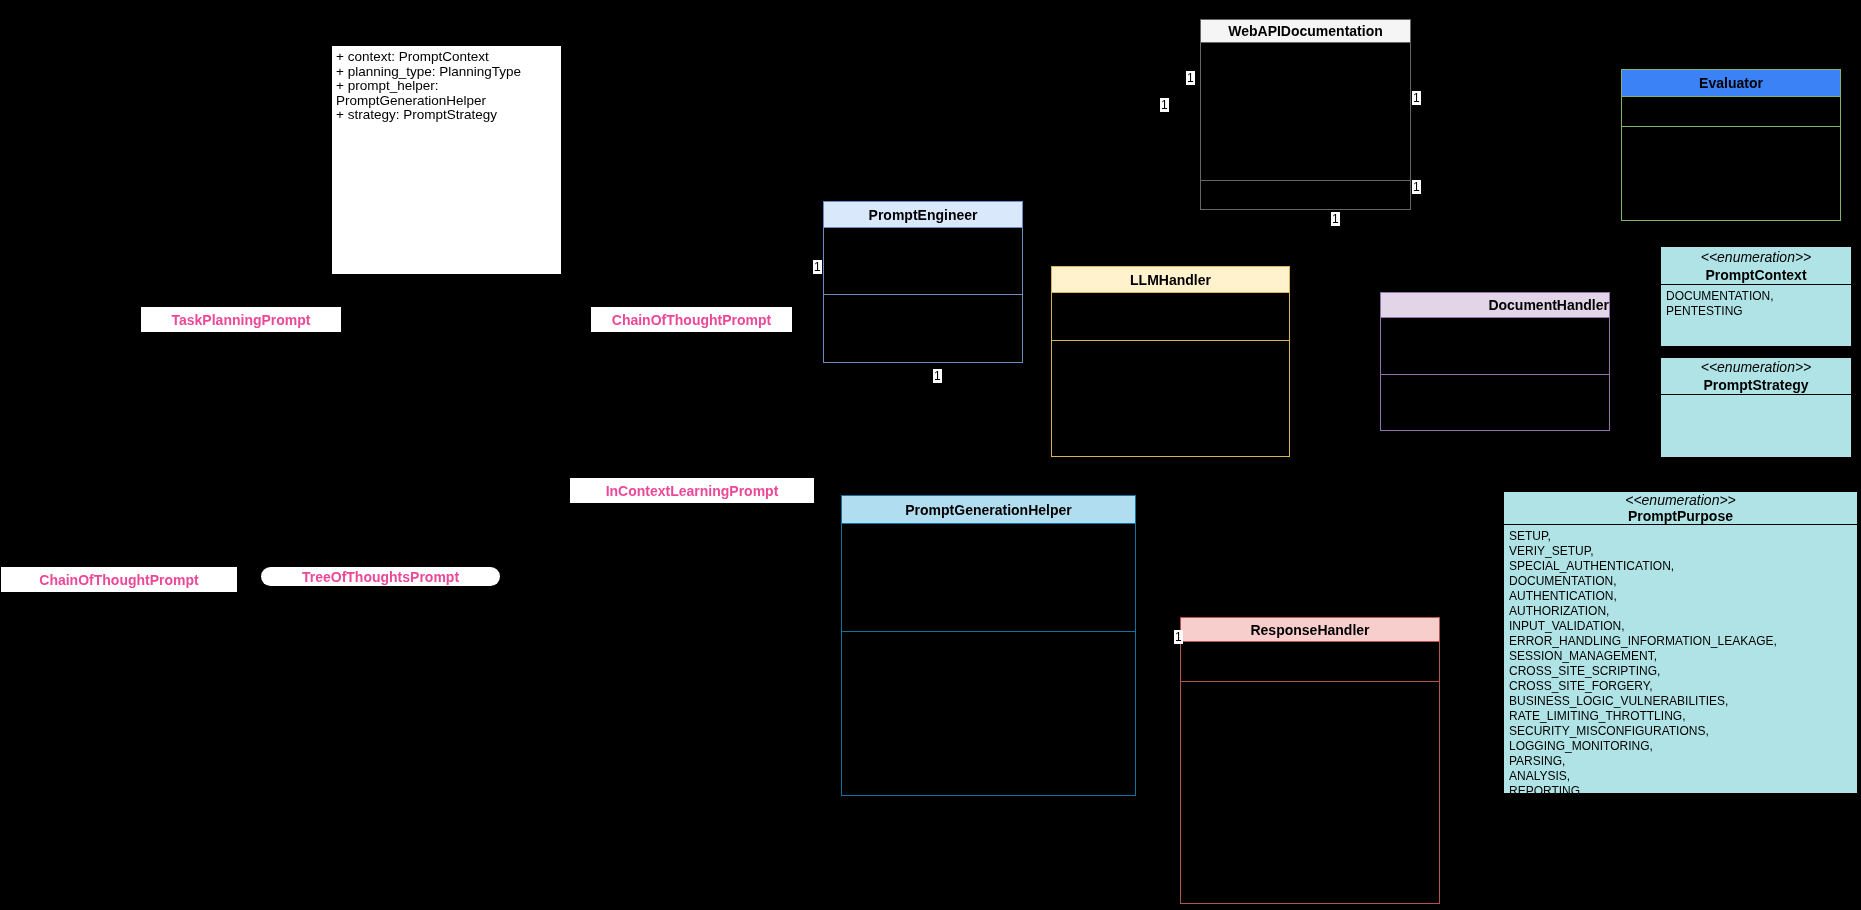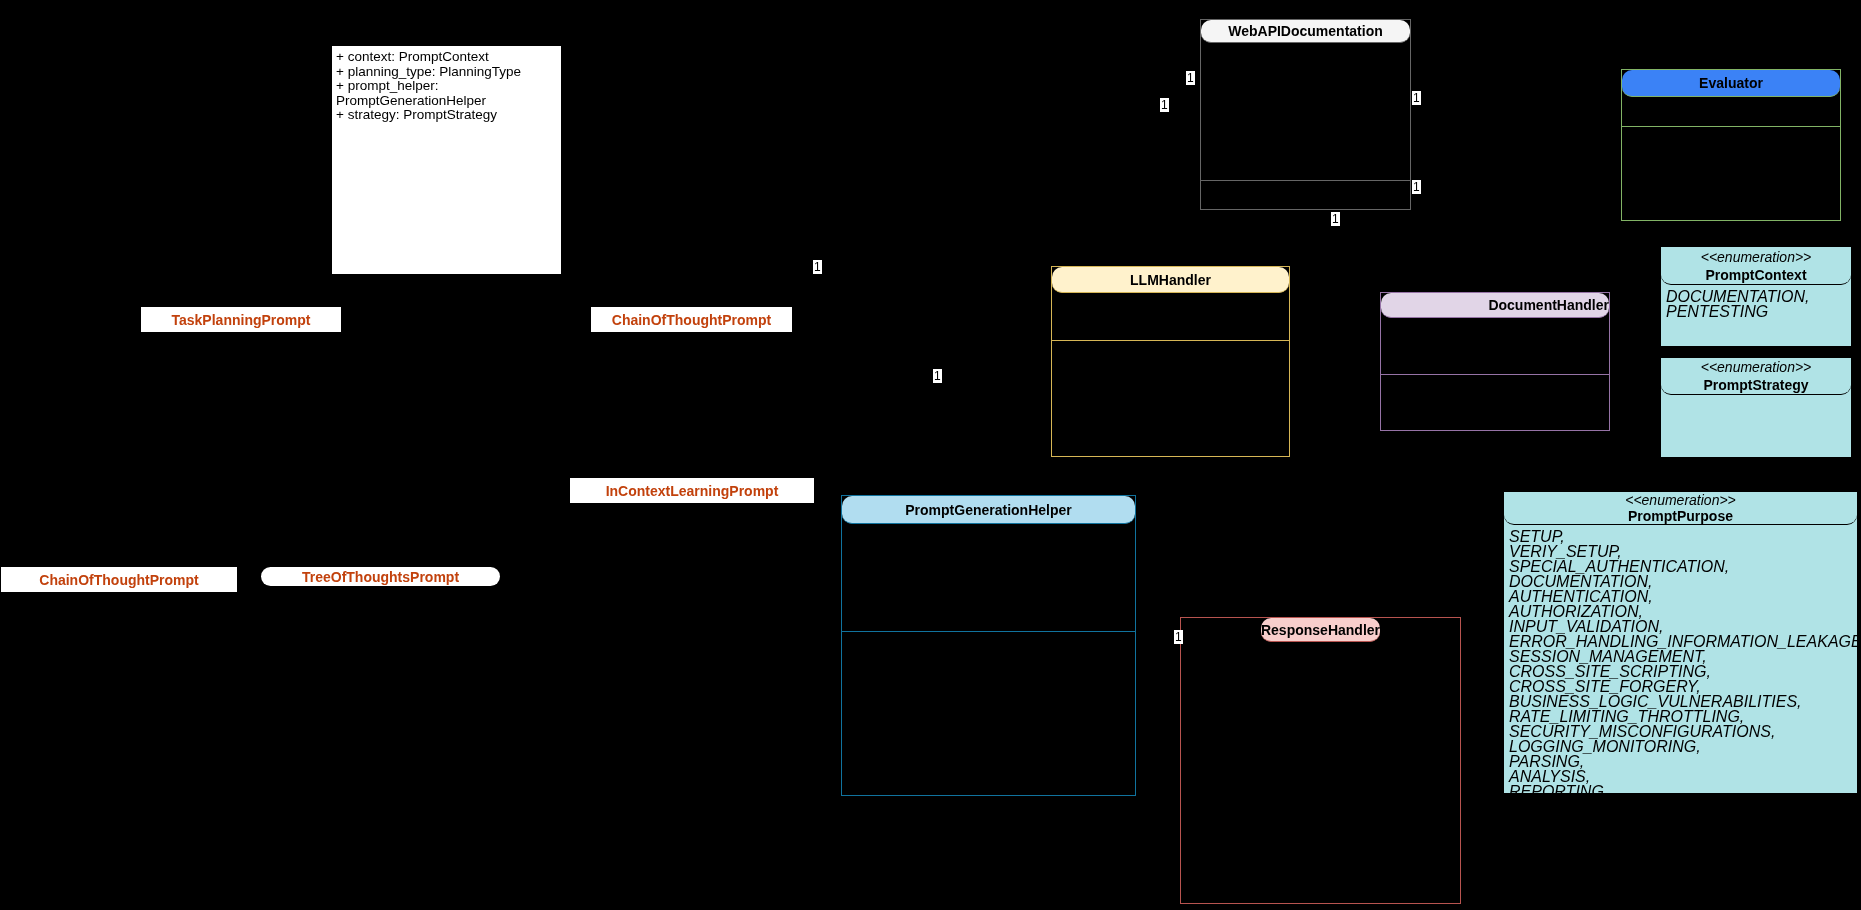--- a/index.html
+++ b/index.html
@@ -10,38 +10,38 @@
     background:#000000; overflow:hidden;
   }
   
   .uml {
     position:absolute; display:flex; flex-direction:column;
     border:1px solid #000;
   }
   .uml .hdr {
     display:flex; flex-direction:column; align-items:center; justify-content:center;
     font-size:14px; font-weight:bold; line-height:18px; text-align:center;
-    border-bottom:1px solid; border-color:inherit; flex:0 0 auto;border-radius:10px;
+    border-bottom:1px solid; border-color:inherit; flex:0 0 auto;
   }
   .uml .stereo { font-style:italic; font-weight:normal; }
   .uml .sec {
     border-bottom:1px solid; border-color:inherit; flex:0 0 auto;
   }
   .uml .sec:last-child { border-bottom:none; flex:1 1 auto; }
   .uml .txt {
     font-size:13.5px; line-height:14.5px; padding:4px 4px 0 4px;
     white-space:pre-line; text-align:left;
   }
   .uml .vals {
-    font-size:16px; line-height:15px; padding:4px 4px 0 5px;
-    white-space:pre-line; text-align:left; flex:1 1 auto;font-style:italic;
+    font-size:12px; line-height:15px; padding:4px 4px 0 5px;
+    white-space:pre-line; text-align:left; flex:1 1 auto;
   }
   
   .lbl {
-    position:absolute; background:#ffffff; color:#c2410c;
+    position:absolute; background:#ffffff; color:#ec4899;
     display:flex; align-items:center; justify-content:center;
     font-size:14px; font-weight:bold;
   }
   
   .mult {
     position:absolute; background:#ffffff; color:#000;
     font-size:12px; line-height:14px; padding:0 1px;
   }
 </style>
 </head>
@@ -66,20 +66,27 @@
   </div>
 
   <div class="uml" style="left:1621px; top:69px; width:220px; height:152px; border-color:#82b366;">
     <div class="hdr" style="height:27px; background:#3b82f6;">
       <div>Evaluator</div>
     </div>
     <div class="sec" style="height:30px;"></div>
     <div class="sec"></div>
   </div>
 
+  <div class="uml" style="left:823px; top:201px; width:200px; height:162px; border-color:#6c8ebf;">
+    <div class="hdr" style="height:26px; background:#dae8fc;">
+      <div>PromptEngineer</div>
+    </div>
+    <div class="sec" style="height:67px;"></div>
+    <div class="sec"></div>
+  </div>
 
   <div class="uml" style="left:1051px; top:266px; width:239px; height:191px; border-color:#d6b656;">
     <div class="hdr" style="height:26px; background:#fff2cc;">
       <div>LLMHandler</div>
     </div>
     <div class="sec" style="height:48px;"></div>
     <div class="sec"></div>
   </div>
 
   <div class="uml" style="left:1380px; top:292px; width:230px; height:139px; border-color:#9673a6;">
@@ -91,21 +98,21 @@
   </div>
 
   <div class="uml" style="left:841px; top:495px; width:295px; height:301px; border-color:#10739e;">
     <div class="hdr" style="height:28px; background:#b1ddf0;">
       <div>PromptGenerationHelper</div>
     </div>
     <div class="sec" style="height:108px;"></div>
     <div class="sec"></div>
   </div>
 
-  <div class="uml" style="left:1180px; top:617px; width:281px; height:287px; border-color:#b85450;align-items:center;">
+  <div class="uml" style="left:1180px; top:617px; width:260px; height:287px; border-color:#b85450;">
     <div class="hdr" style="height:24px; background:#f8cecc;">
       <div>ResponseHandler</div>
     </div>
     <div class="sec" style="height:40px;"></div>
     <div class="sec"></div>
   </div>
 
   <div class="uml" style="left:1660px; top:246px; width:192px; height:101px; background:#b0e3e6; border-color:#000000;">
     <div class="hdr" style="height:38px;">
       <div class="stereo">&lt;&lt;enumeration&gt;&gt;</div>

